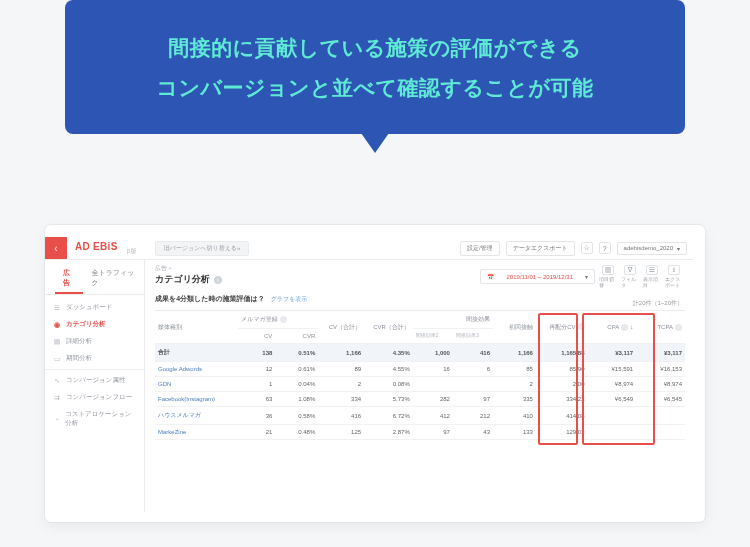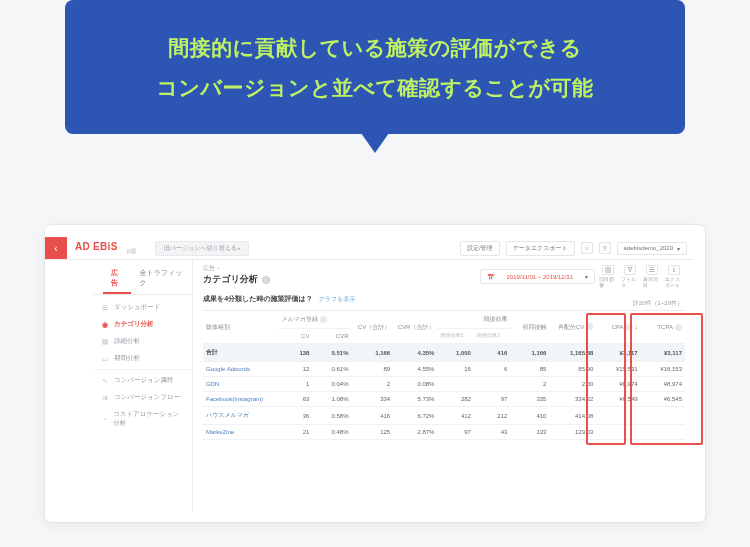--- a/index.html
+++ b/index.html
@@ -1,42 +1,42 @@
 <!DOCTYPE html>
 <html><head>
 <meta charset="utf-8">
 <style>
   * { box-sizing: border-box; margin: 0; padding: 0; }
   html, body { width: 750px; height: 547px; overflow: hidden; font-family: "Hiragino Sans", "Yu Gothic", Meiryo, sans-serif; background: #f5f6f8; }
   .stage { position: relative; width: 750px; height: 547px; }
 
   
   .bubble-wrap { position: absolute; top: 0; left: 0; right: 0; display:flex; flex-direction:column; align-items:center; z-index: 20; }
-  .bubble { width: 620px; background: #2d55b4; color: #bef264; border-radius: 8px; padding: 28px 24px 26px; text-align: center; font-size: 21px; font-weight: 700; line-height: 1.9; letter-spacing: 0.5px; }
+  .bubble { width: 620px; background: #2d55b4; color: #5eead4; border-radius: 8px; padding: 28px 24px 26px; text-align: center; font-size: 21px; font-weight: 700; line-height: 1.9; letter-spacing: 0.5px; }
   .bubble-tail { width: 0; height: 0; border-left: 14px solid transparent; border-right: 14px solid transparent; border-top: 20px solid #2d55b4; margin-top:-1px; }
 
   
   .shot { position:absolute; left:45px; right:45px; bottom:25px; top:225px; background:#fff; border-radius:6px; box-shadow: 0 0 0 1px rgba(0,0,0,0.04), 0 4px 14px rgba(0,0,0,0.06); padding: 12px 12px 10px 0; }
   .shot-inner { position:relative; width:100%; height:100%; font-size:7px; color:#555; }
 
   
   .topbar { height:22px; display:flex; align-items:center; padding-left:0; }
   .backbox { width:22px; height:22px; background:#e94f4a; display:flex; align-items:center; justify-content:center; color:#fff; font-size:10px; }
   .brand { color:#e94f4a; font-weight:700; font-size:10px; margin-left:8px; letter-spacing:0.3px; }
   .brand sub { font-size:6px; color:#b8b8b8; font-weight:400; margin-left:2px; }
   .legacy { margin-left:18px; font-size:6px; color:#9aa0a6; background:#f3f4f6; border:1px solid #e9eaec; padding:2px 8px; border-radius:2px; }
   .top-right { margin-left:auto; display:flex; align-items:center; gap:6px; padding-right:6px; }
   .tbtn { font-size:6px; color:#777; background:#fff; border:1px solid #e3e5e8; padding:2px 6px; border-radius:2px; }
   .tico { width:12px; height:12px; border:1px solid #e3e5e8; border-radius:2px; display:flex; align-items:center; justify-content:center; font-size:7px; color:#888;}
   .acct { font-size:6px; color:#777; border:1px solid #e3e5e8; padding:2px 6px; border-radius:2px; display:flex; align-items:center; gap:4px;}
 
   .divider { height:1px; background:#ececee; margin:0; }
 
   
-  .body { display:flex; height: calc(100% - 23px); padding-left: 48px; }
+  .body { display:flex; height: calc(100% - 23px); }
   .sidebar { width:100px; border-right:1px solid #ececee; padding-top:4px; }
   .tabsrow { display:flex; border-bottom:1px solid #ececee; padding-left:10px; }
   .tab { font-size:7px; padding:4px 8px; color:#888; }
   .tab.active { color:#e94f4a; border-bottom:2px solid #e94f4a; font-weight:600; }
   .navlist { padding:4px 0; }
   .navitem { display:flex; align-items:center; gap:5px; padding:4px 8px; font-size:6.5px; color:#9399a2; }
   .navitem .ico { width:8px; height:8px; display:flex; align-items:center; justify-content:center; font-size:7px; color:#b5bac2; }
   .navitem.active { color:#e94f4a; font-weight:600; }
   .navitem.active .ico { color:#e94f4a; }
   .navsub { height:1px; background:#f0f1f3; margin:2px 0; }

